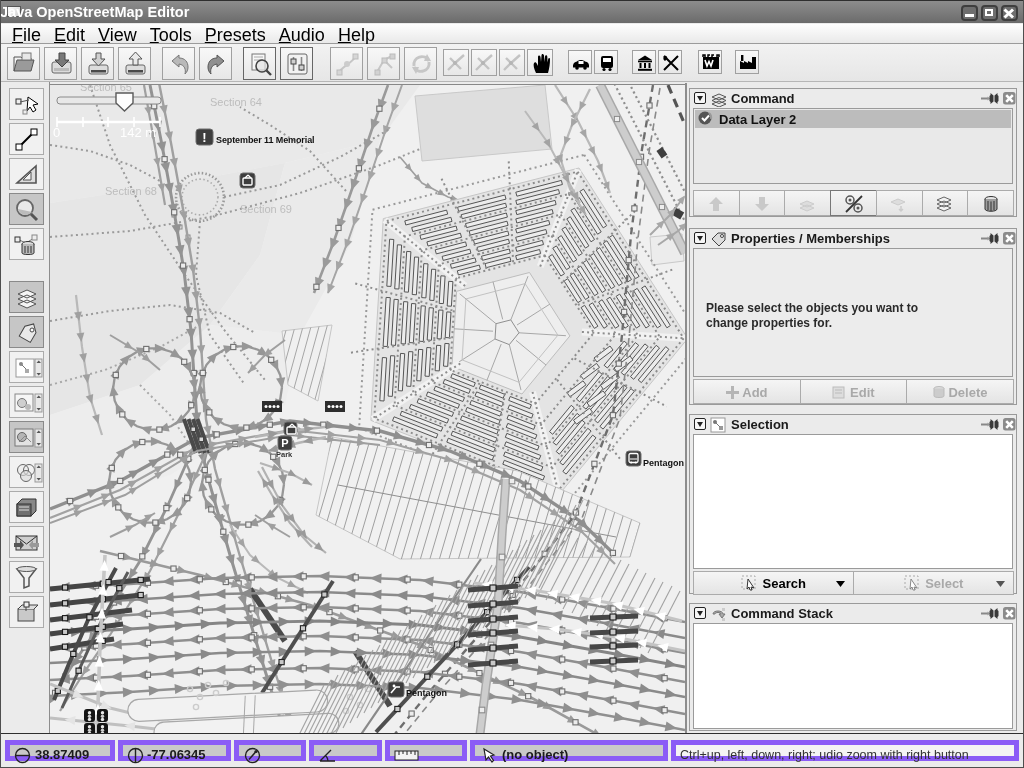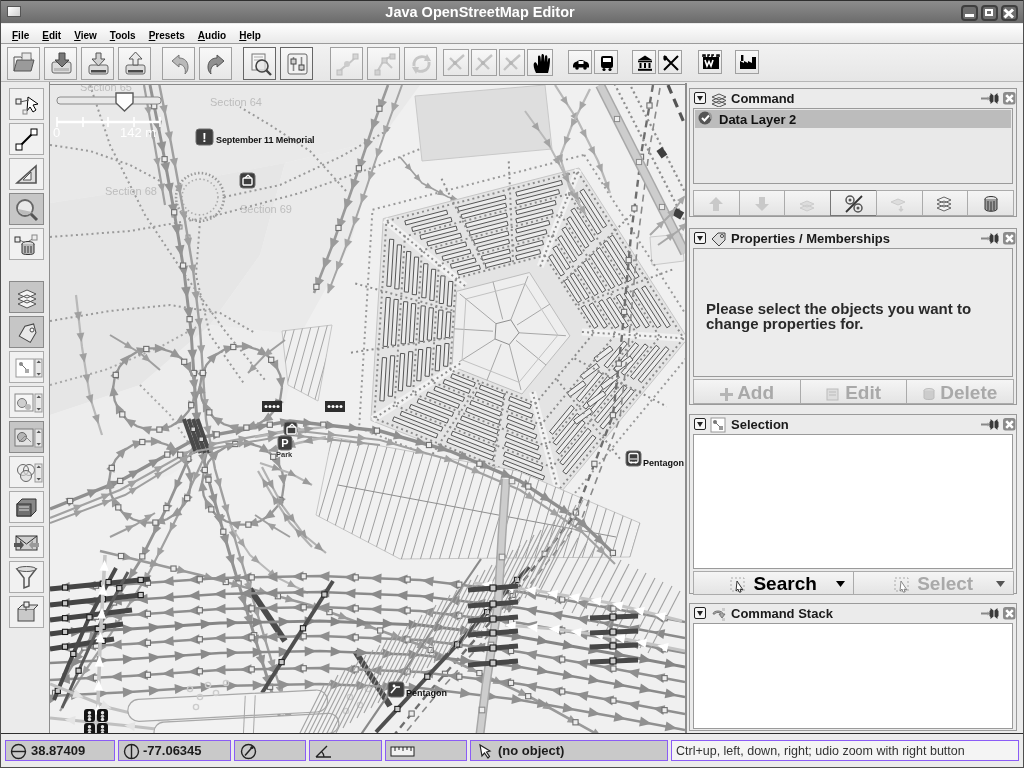--- a/index.html
+++ b/index.html
@@ -15,31 +15,31 @@
 .ptitle { position:absolute; left:41px; top:2px; font-size:13px; font-weight:bold; color:#1a1a1a; }
 .parrow { position:absolute; left:4px; top:3px; width:12px; height:12px;
           border:1.5px solid #222; border-radius:2px; background:#f6f6f6; }
 .parrow:after { content:""; position:absolute; left:2px; top:3px;
   border-left:3.5px solid transparent; border-right:3.5px solid transparent;
   border-top:5px solid #222; }
 .pbody { position:absolute; left:3px; right:3px; background:#ececec; border:1px solid #9a9a9a; }
 .pbtnrow { position:absolute; left:3px; right:3px; display:flex; }
 .pbtn { flex:1; border:1px solid #ababab; margin-right:-1px;
         background:linear-gradient(#f5f5f5,#e4e4e4); text-align:center;
-        font-size:19px; font-weight:bold; color:#a9a9a9; }
+        font-size:13px; font-weight:bold; color:#a9a9a9; }
 .statbox { position:absolute; top:740px; height:21px; background:#c9c9c9;
-           border:1px solid #8b5cf6; font-size:13px; font-weight:bold; color:#1c1c1c; }
-.menuitem { display:inline-block; padding:0 6px; margin-right:1px; font-size:10px;
-            font-weight:bold; color:#000; }
+           border:5px solid #8b5cf6; font-size:13px; font-weight:bold; color:#1c1c1c; }
+.menuitem { display:inline-block; padding:0 6px; margin-right:1px; font-size:18px;
+            font-weight:normal; color:#000; }
 .menuitem span { text-decoration:underline; }
 </style></head><body>
 <div class="abs" style="left:0;top:0;width:1024px;height:768px;border:1px solid #4e4e4e;border-top:none;z-index:50;pointer-events:none"></div>
 <div class="abs" style="left:0;top:0;width:1024px;height:23px;background:linear-gradient(#8d8d8d,#6b6b6b);border-top:1px solid #2f2f2f">
     <div class="abs" style="left:7px;top:5px;width:14px;height:11px;background:linear-gradient(135deg,#ffffff,#cfcfcf);border:1px solid #555"></div>
-    <div class="abs" style="left:0;right:64px;top:3px;text-align:center;font-size:14.5px;font-weight:bold;color:#ffffff">Java OpenStreetMap Editor</div>
+    <div class="abs" style="left:0;right:64px;top:3px;font-size:14.5px;font-weight:bold;color:#ffffff">Java OpenStreetMap Editor</div>
     <div class="abs" style="left:961px;top:4px;width:17px;height:16px;background:#6e6e6e;border:2px solid #3e3e3e;border-radius:4px"></div>
     <div class="abs" style="left:981px;top:4px;width:17px;height:16px;background:#6e6e6e;border:2px solid #3e3e3e;border-radius:4px"></div>
     <div class="abs" style="left:1001px;top:4px;width:17px;height:16px;background:#6e6e6e;border:2px solid #3e3e3e;border-radius:4px"></div>
     <div class="abs" style="left:965px;top:13px;width:9px;height:3px;background:#fff"></div>
     <div class="abs" style="left:985px;top:8px;width:8px;height:7px;border:2px solid #fff"></div>
     <svg class="abs" style="left:1003px;top:7px" width="12" height="11">
       <path d="M1.5 1.5 L10 9.5 M10 1.5 L1.5 9.5" stroke="#fff" stroke-width="3"></path>
     </svg>
   </div>
 <div class="abs" style="left:1px;top:24px;width:1022px;height:20px;background:linear-gradient(#fefefe,#e9e9e9);border-bottom:1px solid #9b9b9b;padding-left:5px;padding-top:1px"><div class="menuitem"><span>F</span>ile</div><div class="menuitem"><span>E</span>dit</div><div class="menuitem"><span>V</span>iew</div><div class="menuitem"><span>T</span>ools</div><div class="menuitem"><span>P</span>resets</div><div class="menuitem"><span>A</span>udio</div><div class="menuitem"><span>H</span>elp</div></div>
@@ -1593,21 +1593,21 @@
           <polygon points="9.5,1 12.5,3.5 12.5,9.5 9.5,12 9.5,10 8.5,9 8.5,4 9.5,3" fill="#3a3a3a"></polygon>
           <polygon points="16.5,1 13.5,3.5 13.5,9.5 16.5,12 16.5,10 17.5,9 17.5,4 16.5,3" fill="#3a3a3a"></polygon>
         </g>
         <g transform="translate(313,3)">
           <rect x="0" y="0" width="12.5" height="12.5" rx="2.5" fill="#8b8b8b"></rect>
           <path d="M3.2 3.2 L9.8 9.8 M9.8 3.2 L3.2 9.8" stroke="#ffffff" stroke-width="2.6"></path>
         </g>
       </svg>
     </div>
     <div class="pbody" style="top:19px;height:129px;background:#ececec">
-      <div style="padding:52px 0 0 12px;font-size:15px;font-weight:bold;color:#2a2a2a;line-height:15px">Please select the objects you want to<br>change properties for.</div>
+      <div style="padding:52px 0 0 12px;font-size:12px;font-weight:bold;color:#2a2a2a;line-height:15px">Please select the objects you want to<br>change properties for.</div>
     </div>
     <div class="pbtnrow" style="top:150px;height:25px">
       <div class="pbtn" style="height:25px;line-height:25px"><svg width="13" height="13" style="vertical-align:-2px">
           <path d="M5 0 L8 0 L8 5 L13 5 L13 8 L8 8 L8 13 L5 13 L5 8 L0 8 L0 5 L5 5 Z" fill="#b5b5b5"></path>
         </svg> Add</div>
       <div class="pbtn" style="height:25px;line-height:25px"><svg width="14" height="13" style="vertical-align:-2px">
           <rect x="1" y="1" width="11" height="11" fill="#ddd" stroke="#bbb"></rect>
           <line x1="3" y1="4" x2="10" y2="4" stroke="#bbb"></line>
           <line x1="3" y1="7" x2="10" y2="7" stroke="#bbb"></line>
         </svg> Edit</div>

